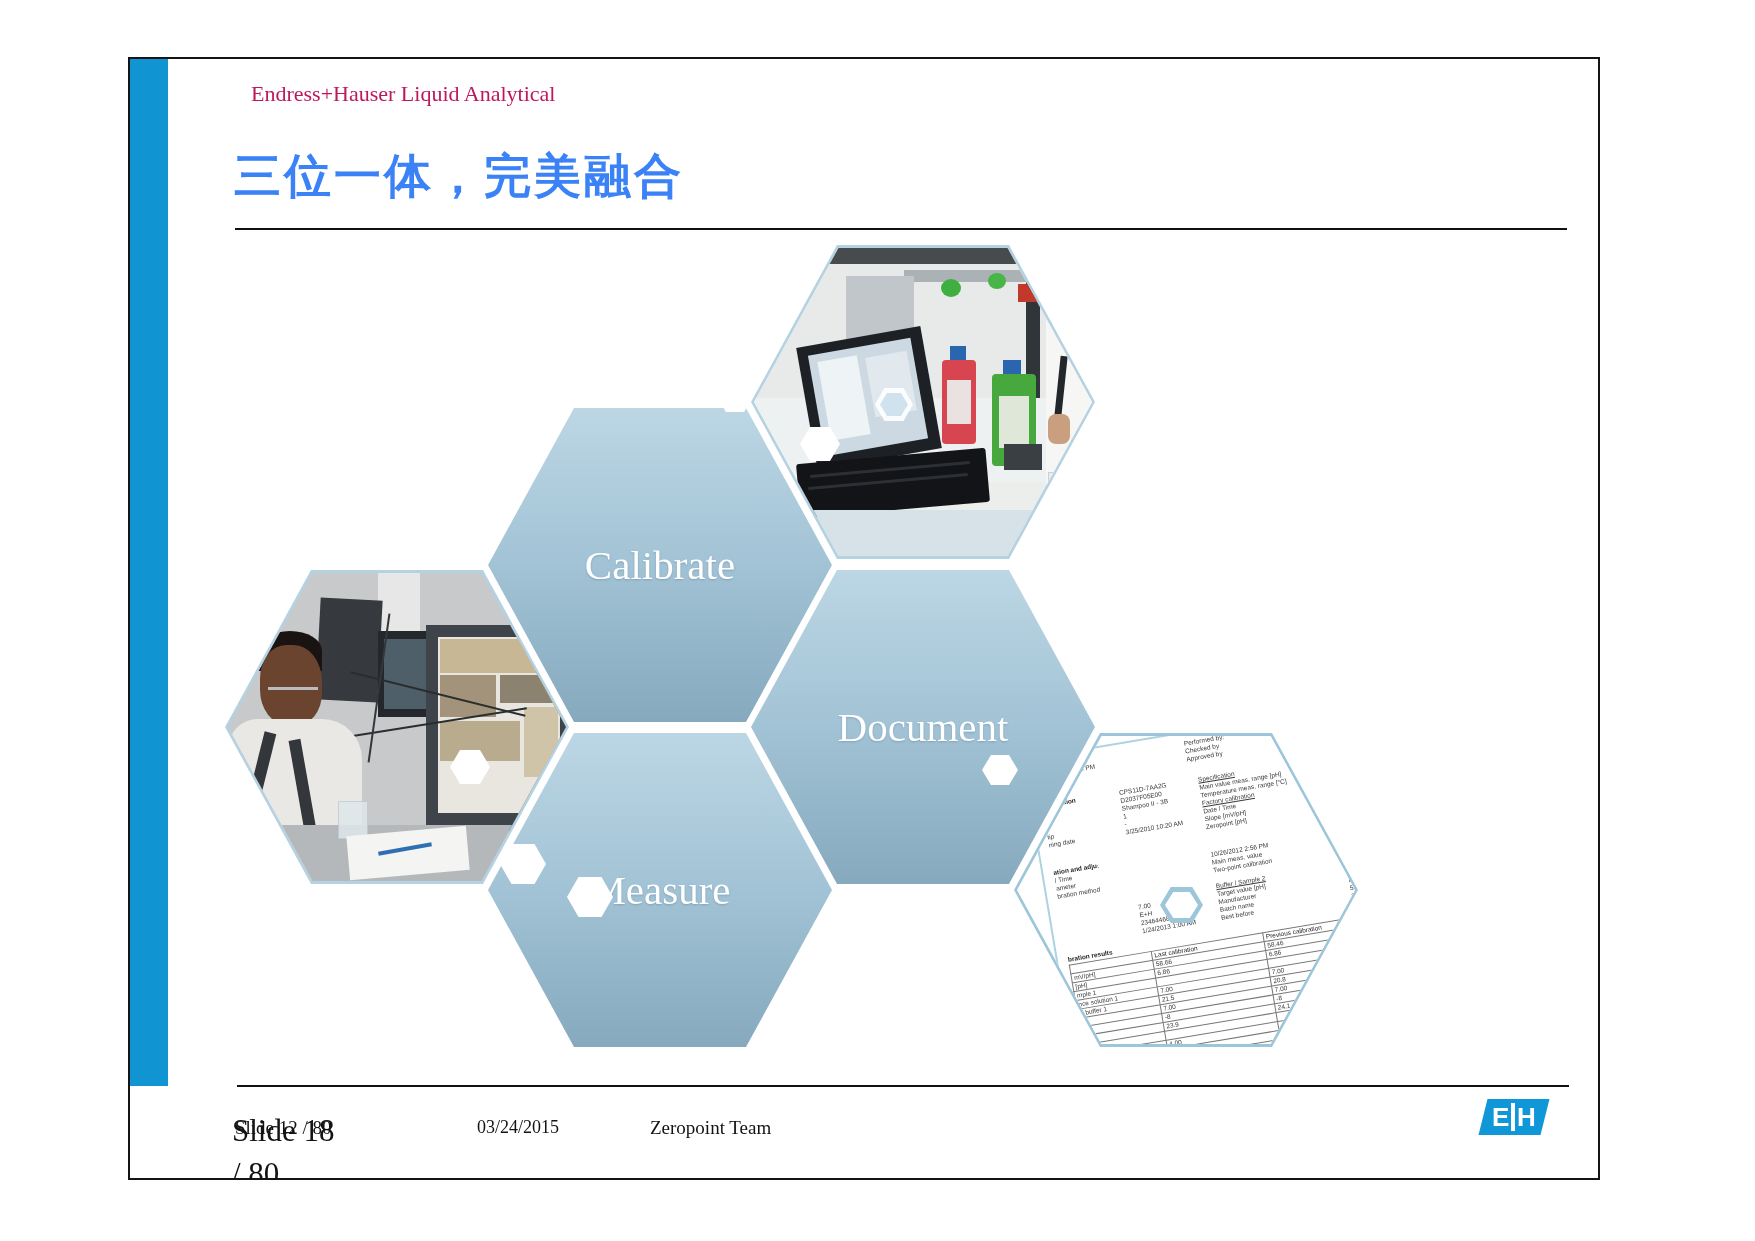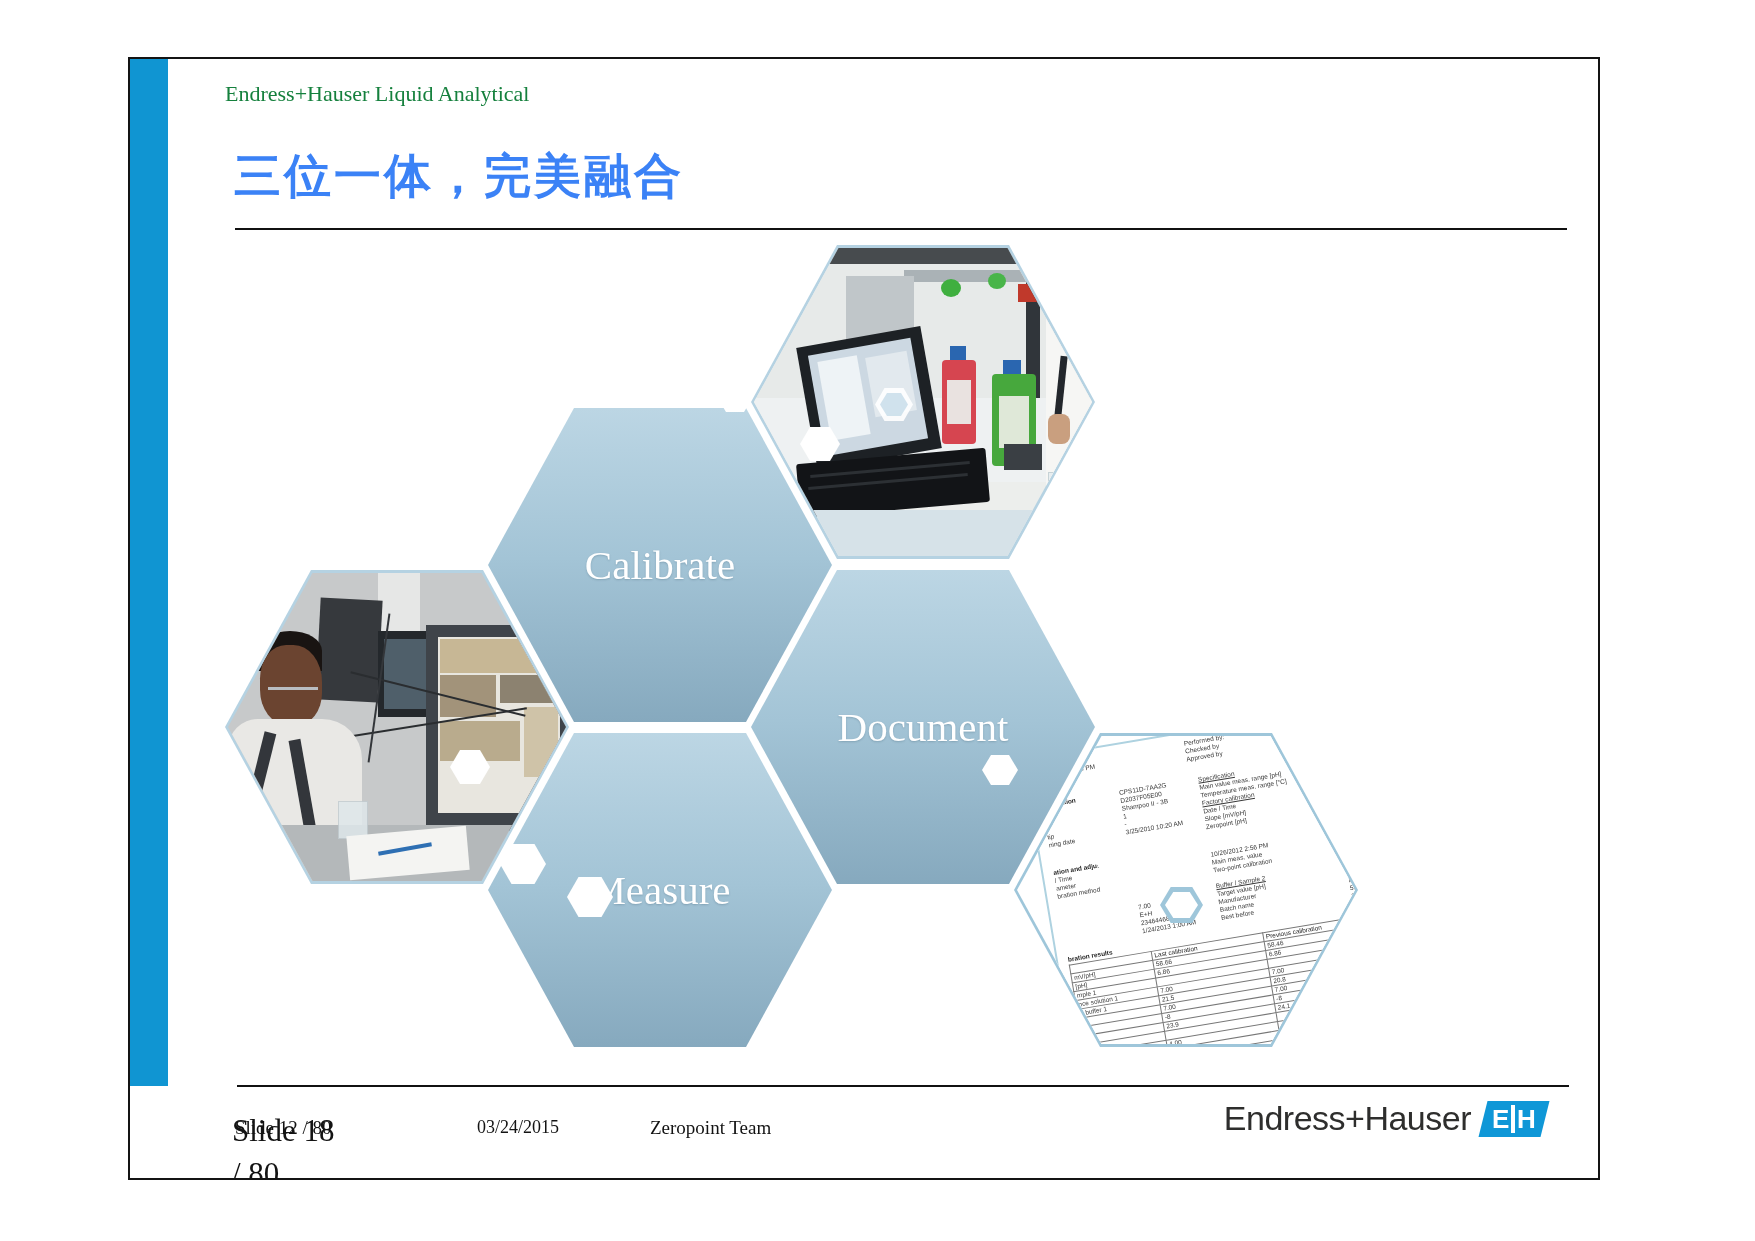--- a/index.html
+++ b/index.html
@@ -3,21 +3,21 @@
 <meta charset="utf-8">
 <style>
   html,body{margin:0;padding:0;background:#ffffff;}
   body{width:1755px;height:1241px;position:relative;font-family:"Liberation Sans",sans-serif;}
   .abs{position:absolute;}
 
   
   .page{position:absolute;left:128px;top:57px;width:1468px;height:1119px;background:#ffffff;border:2px solid #141414;overflow:hidden;}
   .accent-bar{position:absolute;left:0;top:0;width:38px;height:1027px;background:#1095d2;}
 
-  .eyebrow{position:absolute;left:95px;top:22px;font-family:"Liberation Serif",serif;font-size:22px;color:#15803d;}
+  .eyebrow{position:absolute;left:121px;top:22px;font-family:"Liberation Serif",serif;font-size:22px;color:#be185d;}
   .title{position:absolute;left:104px;top:86px;font-family:sans-serif;font-weight:bold;font-size:47px;letter-spacing:3px;color:#3b82f6;}
   .title-rule{position:absolute;left:105px;top:169px;width:1332px;height:2px;background:#111;}
 
   
   .hex{position:absolute;clip-path:polygon(0 50%,25% 0,75% 0,100% 50%,75% 100%,25% 100%);}
   .bighex{width:344px;height:314px;}
   .bluehex{background:linear-gradient(180deg,#bcd6e4 0%,#a3c4d6 48%,#86a9be 100%);display:flex;align-items:center;justify-content:center;}
   .hexlabel{font-family:"Liberation Serif",serif;font-size:41px;color:#ffffff;text-shadow:0 1px 2px rgba(40,70,90,.25);}
   .photohex{background:#b5d2e2;}
   .photohex .inner{position:absolute;left:3px;top:3px;width:338px;height:308px;clip-path:polygon(0 50%,25% 0,75% 0,100% 50%,75% 100%,25% 100%);overflow:hidden;background:#eceeec;}
@@ -281,20 +281,19 @@
   <div class="footer-rule"></div>
   <div class="slide-small f-serif">Slide 12 / 80</div>
   <div class="slide-big f-serif">
     <div>Slide 18</div>
     <div>/ 80</div>
   </div>
   <div class="f-date f-serif">03/24/2015</div>
   <div class="f-team f-serif">Zeropoint Team</div>
 
   <div class="logo">
-    <span class="logo-text">Endress+Hauser</span>
     <span class="logo-mark">
       <span>E</span>
       <span class="logo-slash"></span>
       <span>H</span>
     </span>
   </div>
 </div>
 
 </body></html>

